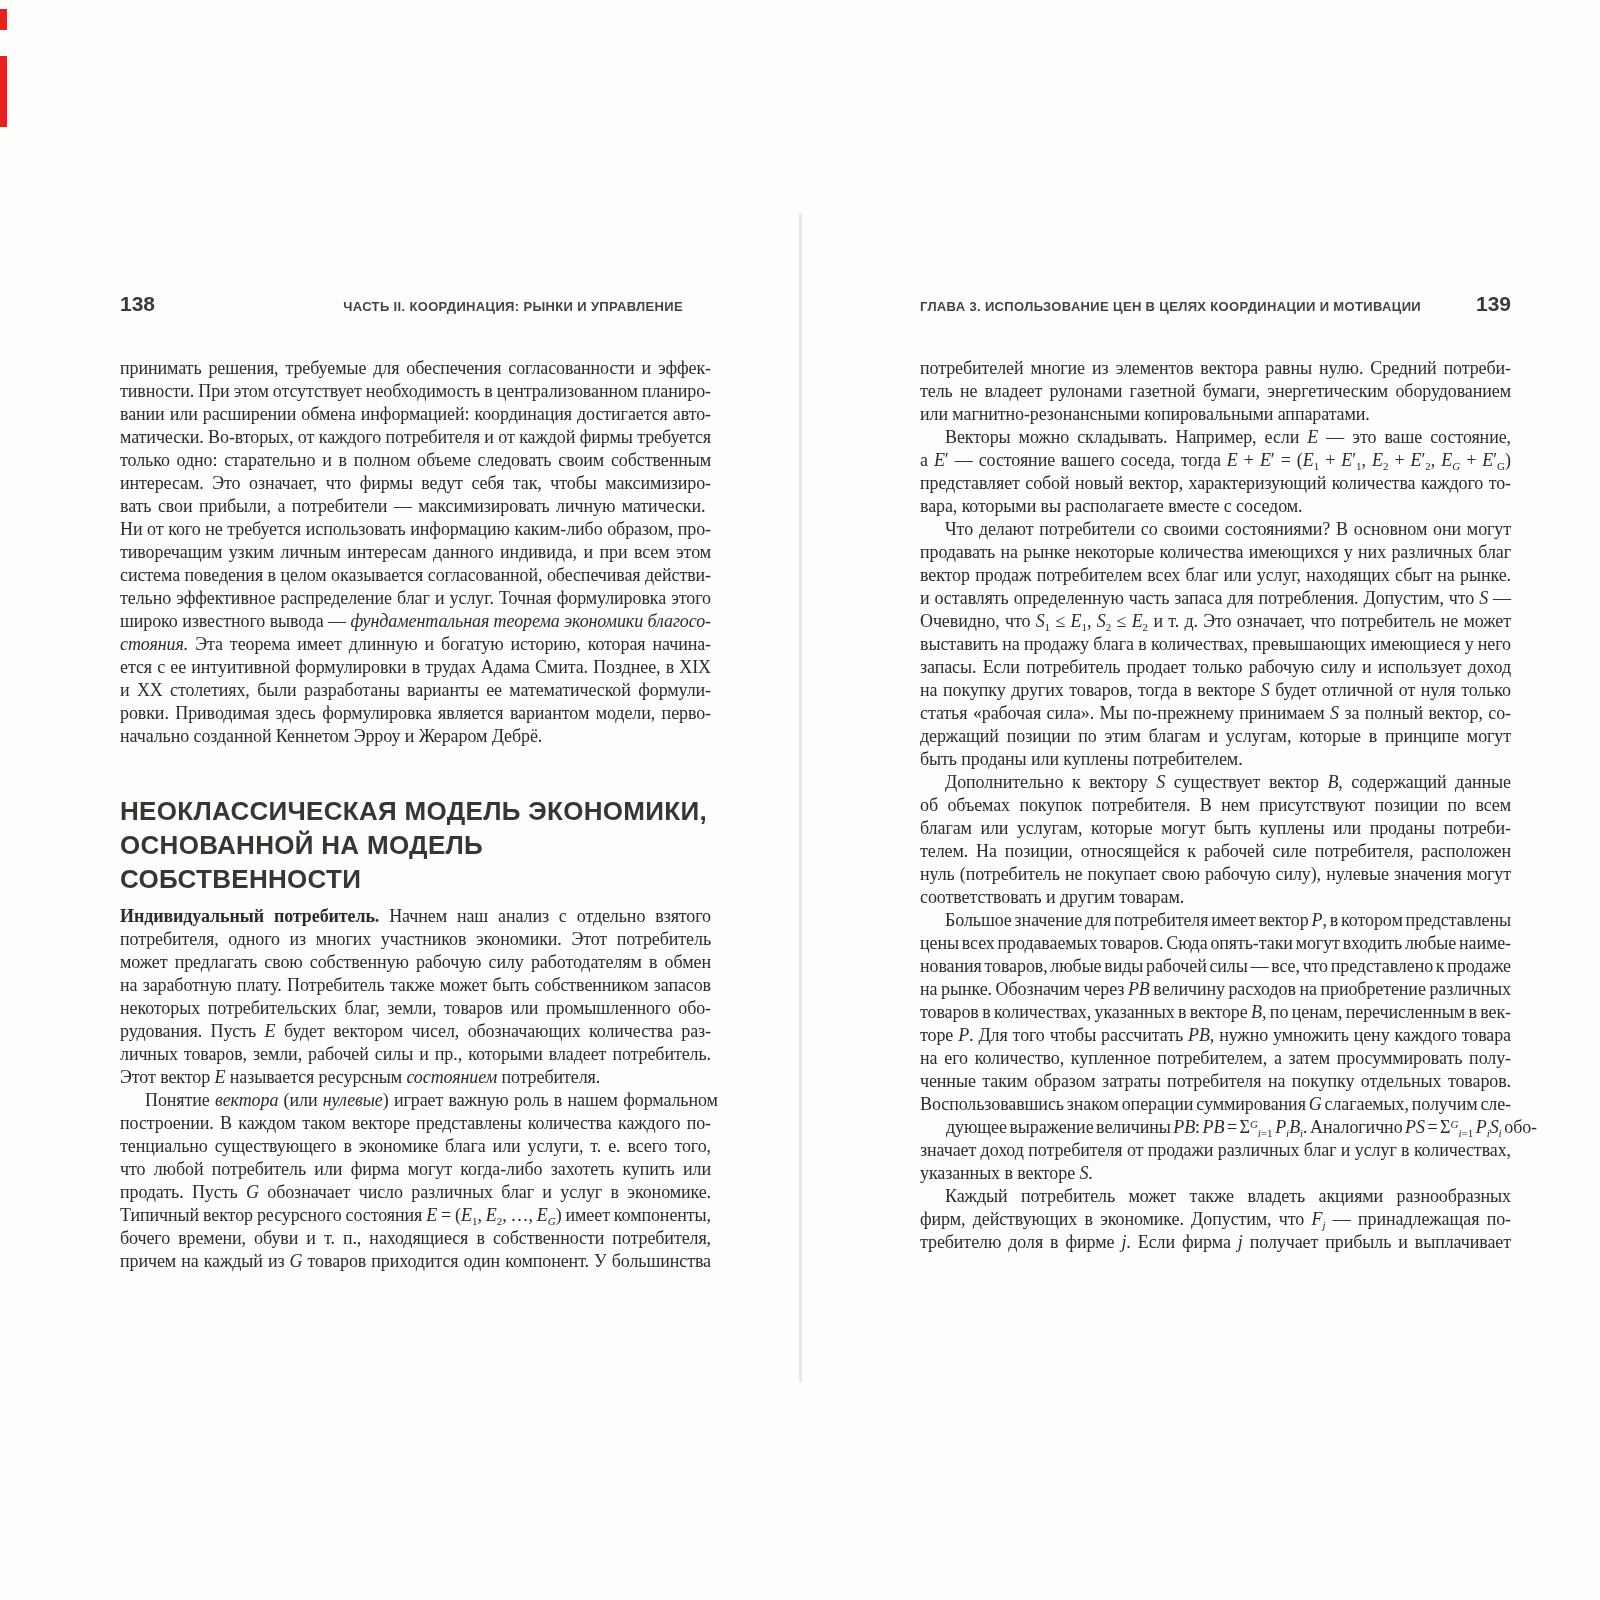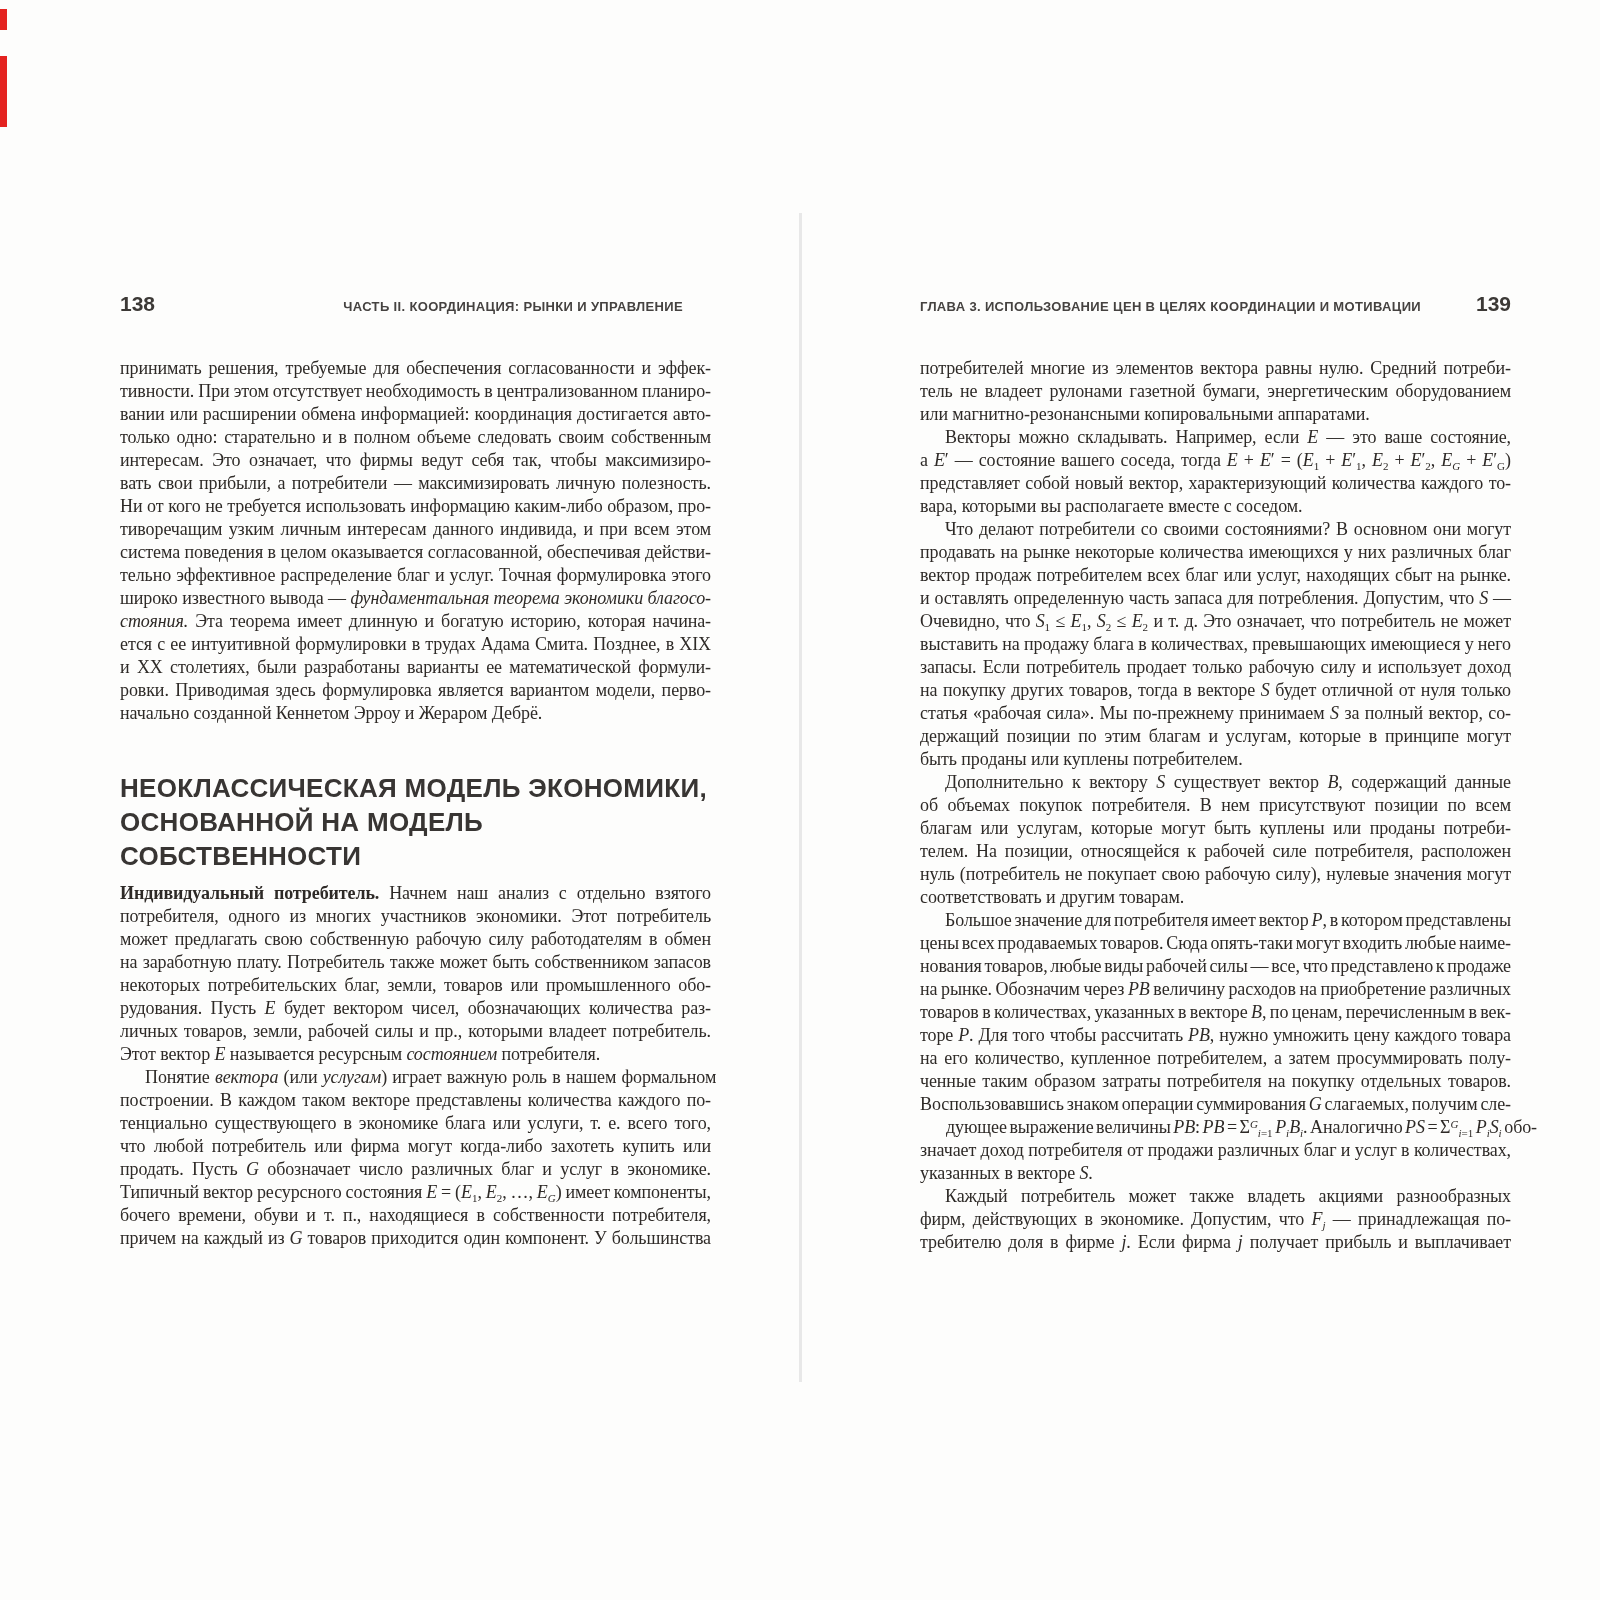--- a/index.html
+++ b/index.html
@@ -40,23 +40,24 @@
   <div class="page left">
     <div class="pagehead">
       <span class="pagenum">138</span>
       <span class="runhead">ЧАСТЬ II. КООРДИНАЦИЯ: РЫНКИ И УПРАВЛЕНИЕ</span>
     </div>
     <div class="body">
         <div class="para">
           <div class="line"><span style="word-spacing: 2.53348px;">принимать решения, требуемые для обеспечения согласованности и эффек-</span></div>
           <div class="line"><span style="word-spacing: -0.296875px;">тивности. При этом отсутствует необходимость в централизованном планиро-</span></div>
           <div class="line"><span style="word-spacing: 0.703125px;">вании или расширении обмена информацией: координация достигается авто-</span></div>
+          <div class="line"><span style="word-spacing: 0.0729167px;">матически. Во-вторых, от каждого потребителя и от каждой фирмы требуется</span></div>
           <div class="line"><span style="word-spacing: 2.40972px;">только одно: старательно и в полном объеме следовать своим собственным</span></div>
           <div class="line"><span style="word-spacing: 4.15972px;">интересам. Это означает, что фирмы ведут себя так, чтобы максимизиро-</span></div>
-          <div class="line"><span style="word-spacing: 2.09766px;">вать свои прибыли, а потребители — максимизировать личную полезность.</span></div>
+          <div class="line"><span style="word-spacing: 2.09766px;">вать свои прибыли, а потребители — максимизировать личную матически.</span></div>
           <div class="line"><span style="word-spacing: 0.262153px;">Ни от кого не требуется использовать информацию каким-либо образом, про-</span></div>
           <div class="line"><span style="word-spacing: 2.07465px;">тиворечащим узким личным интересам данного индивида, и при всем этом</span></div>
           <div class="line"><span style="word-spacing: 0.0892857px;">система поведения в целом оказывается согласованной, обеспечивая действи-</span></div>
           <div class="line"><span style="word-spacing: 0.761719px;">тельно эффективное распределение благ и услуг. Точная формулировка этого</span></div>
           <div class="line"><span style="word-spacing: 0.0647321px;">широко известного вывода — <i>фундаментальная теорема экономики благосо-</i></span></div>
           <div class="line"><span style="word-spacing: 2.63889px;"><i>стояния.</i> Эта теорема имеет длинную и богатую историю, которая начина-</span></div>
           <div class="line"><span style="word-spacing: 0.826705px;">ется с ее интуитивной формулировки в трудах Адама Смита. Позднее, в XIX</span></div>
           <div class="line"><span style="word-spacing: 2.99023px;">и XX столетиях, были разработаны варианты ее математической формули-</span></div>
           <div class="line"><span style="word-spacing: 2.10045px;">ровки. Приводимая здесь формулировка является вариантом модели, перво-</span></div>
           <div class="line last"><span>начально созданной Кеннетом Эрроу и Жераром Дебрё.</span></div>
@@ -69,21 +70,21 @@
           <div class="line"><span style="word-spacing: 5.55357px;"><b>Индивидуальный потребитель.</b> Начнем наш анализ с отдельно взятого</span></div>
           <div class="line"><span style="word-spacing: 5.24777px;">потребителя, одного из многих участников экономики. Этот потребитель</span></div>
           <div class="line"><span style="word-spacing: 2.73633px;">может предлагать свою собственную рабочую силу работодателям в обмен</span></div>
           <div class="line"><span style="word-spacing: 0.863281px;">на заработную плату. Потребитель также может быть собственником запасов</span></div>
           <div class="line"><span style="word-spacing: 3.29241px;">некоторых потребительских благ, земли, товаров или промышленного обо-</span></div>
           <div class="line"><span style="word-spacing: 4.04883px;">рудования. Пусть <i>E</i> будет вектором чисел, обозначающих количества раз-</span></div>
           <div class="line"><span style="word-spacing: 1.67882px;">личных товаров, земли, рабочей силы и пр., которыми владеет потребитель.</span></div>
           <div class="line last"><span>Этот вектор <i>E</i> называется ресурсным <i>состоянием</i> потребителя.</span></div>
         </div>
         <div class="para">
-          <div class="line ind"><span style="word-spacing: 0.895833px;">Понятие <i>вектора</i> (или <i>услугам</i>) играет важную роль в нашем формальном</span></div>
+          <div class="line ind"><span style="word-spacing: 0.895833px;">Понятие <i>вектора</i> (или <i>нулевые</i>) играет важную роль в нашем формальном</span></div>
           <div class="line"><span style="word-spacing: 1.95703px;">построении. В каждом таком векторе представлены количества каждого по-</span></div>
           <div class="line"><span style="word-spacing: 2.59063px;">тенциально существующего в экономике блага или услуги, т. е. всего того,</span></div>
           <div class="line"><span style="word-spacing: 3.94444px;">что любой потребитель или фирма могут когда-либо захотеть купить или</span></div>
           <div class="line"><span style="word-spacing: 4.00156px;">продать. Пусть <i>G</i> обозначает число различных благ и услуг в экономике.</span></div>
           <div class="line"><span style="word-spacing: -0.43892px;">Типичный вектор ресурсного состояния <i>E</i> = (<i>E</i><sub>1</sub>, <i>E</i><sub>2</sub>, …, <i>E<sub>G</sub></i>) имеет компоненты,</span></div>
           <div class="line"><span style="word-spacing: 3.71007px;">бочего времени, обуви и т. п., находящиеся в собственности потребителя,</span></div>
           <div class="line"><span style="word-spacing: 0.676562px;">причем на каждый из <i>G</i> товаров приходится один компонент. У большинства</span></div>
         </div>
       </div>
   </div>

